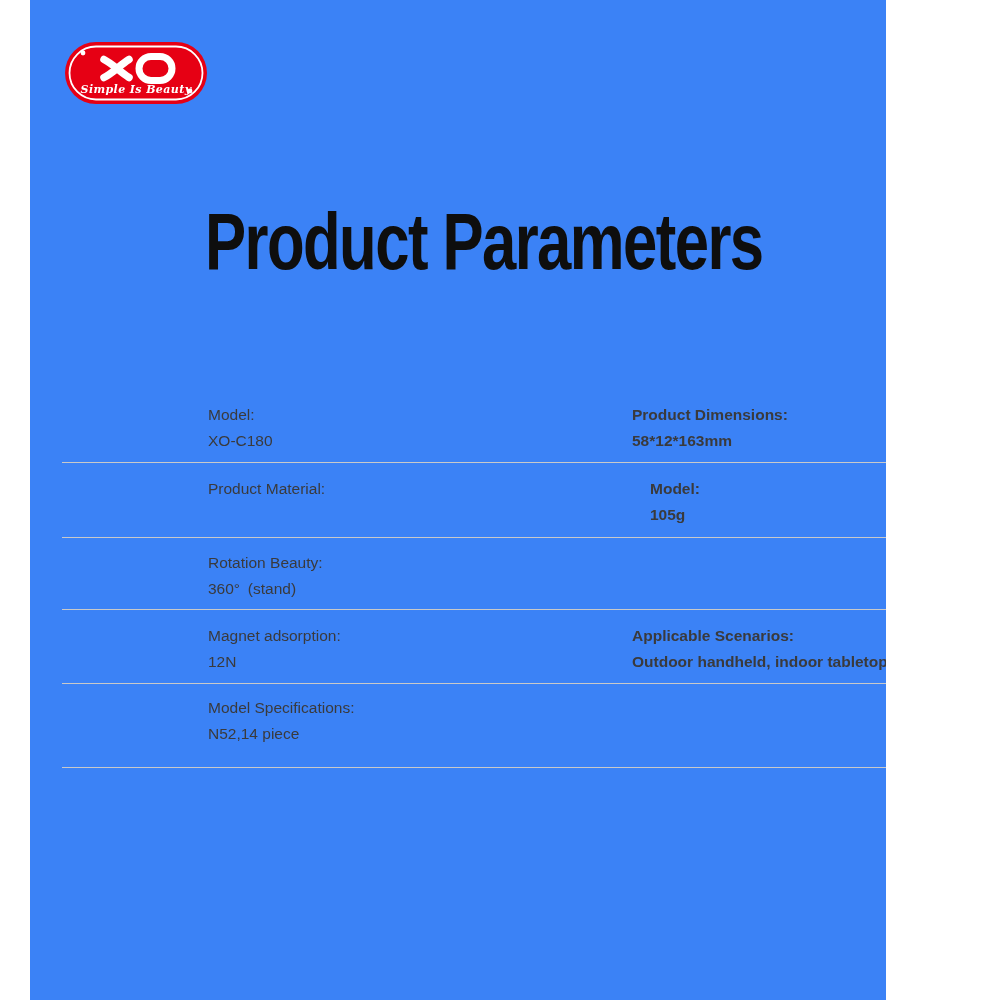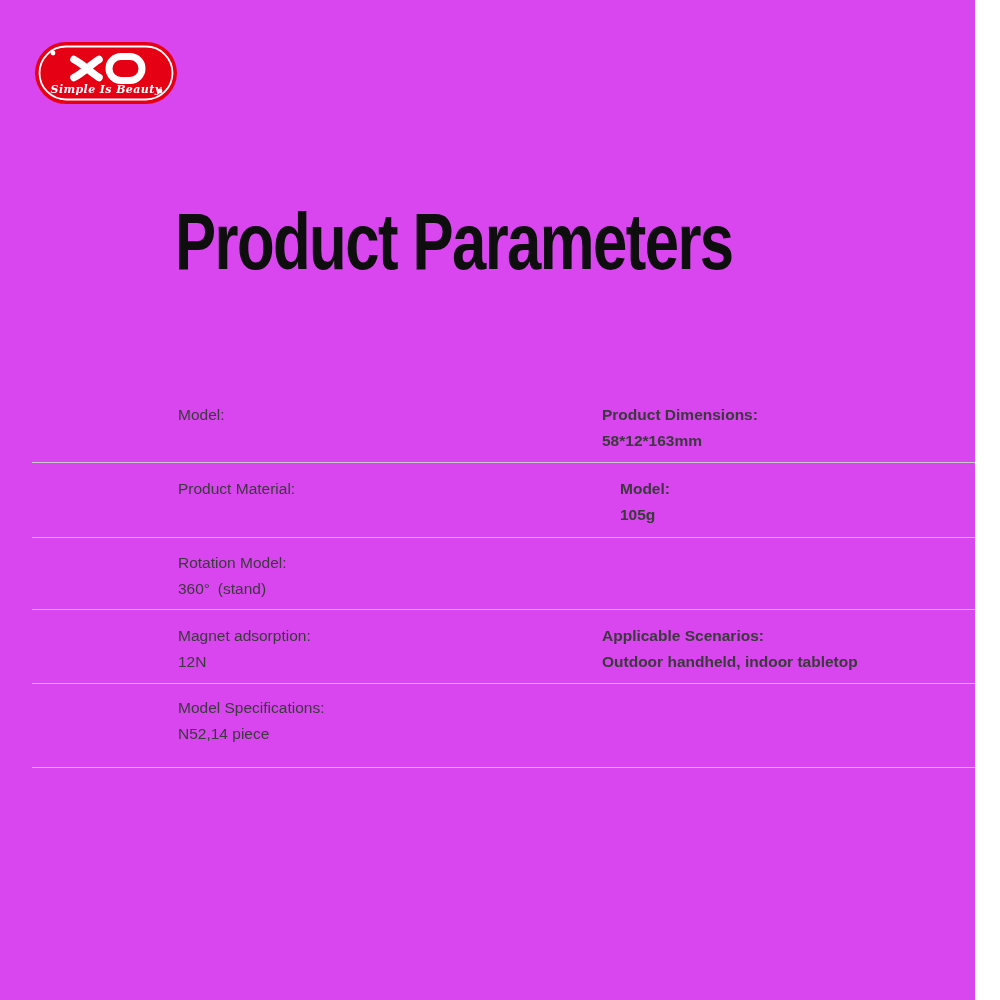--- a/index.html
+++ b/index.html
@@ -1,17 +1,17 @@
 <!DOCTYPE html>
 <html><head>
 <meta charset="utf-8">
 <style>
   html,body{margin:0;padding:0;background:#ffffff;}
   body{font-family:"Liberation Sans",sans-serif;}
-  .canvas{position:relative;width:975px;height:1000px;background:#d946ef;overflow:hidden;}
+  .canvas{position:relative;width:856px;height:1000px;background:#3b82f6;overflow:hidden;margin-left:30px;}
 
   
   .logo{position:absolute;left:35px;top:42px;width:142px;height:62px;}
   .logo svg{display:block;width:142px;height:62px;}
   .logo .tagline{
     position:absolute;left:0;top:40.5px;width:100%;text-align:center;
     font-family:"DejaVu Serif",serif;font-style:italic;font-weight:bold;
     font-size:11px;color:#ffffff;letter-spacing:.4px;white-space:nowrap;
   }
 
@@ -55,40 +55,41 @@
     <div class="tagline">Simple Is Beauty</div>
   </div>
 
   <h1 class="title">Product Parameters</h1>
 
   <div class="spec-table">
 
     <div class="row r1">
       <div class="cell-left">
         <div class="spec-label">Model:</div>
+        <div class="spec-value">XO-C180</div>
       </div>
       <div class="cell-right">
         <div class="spec-label">Product Dimensions:</div>
         <div class="spec-value">58*12*163mm</div>
       </div>
     </div>
 
     <div class="row r2">
       <div class="cell-left">
         <div class="spec-label">Product Material:</div>
       </div>
       <div class="cell-right">
         <div class="spec-label">Model:</div>
         <div class="spec-value">105g</div>
       </div>
     </div>
 
     <div class="row r3">
       <div class="cell-left">
-        <div class="spec-label">Rotation Model:</div>
+        <div class="spec-label">Rotation Beauty:</div>
         <div class="spec-value">360° (stand)</div>
       </div>
     </div>
 
     <div class="row r4">
       <div class="cell-left">
         <div class="spec-label">Magnet adsorption:</div>
         <div class="spec-value">12N</div>
       </div>
       <div class="cell-right">

